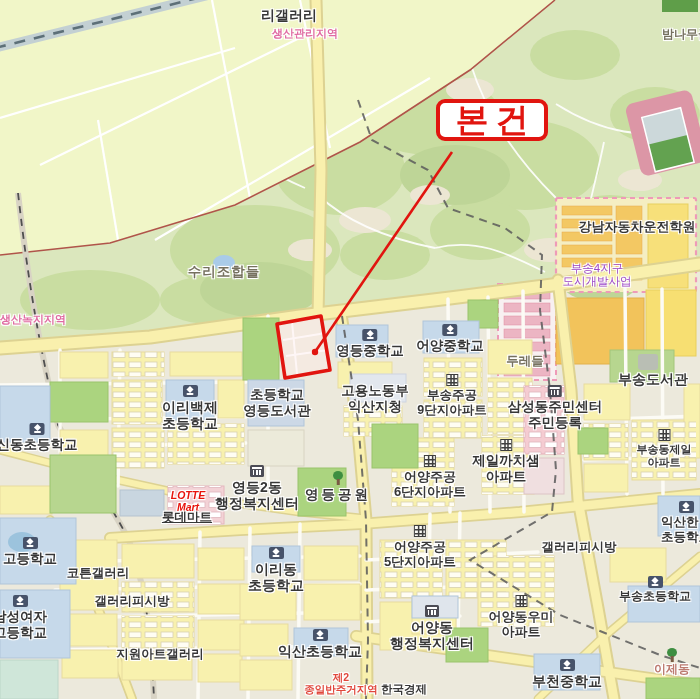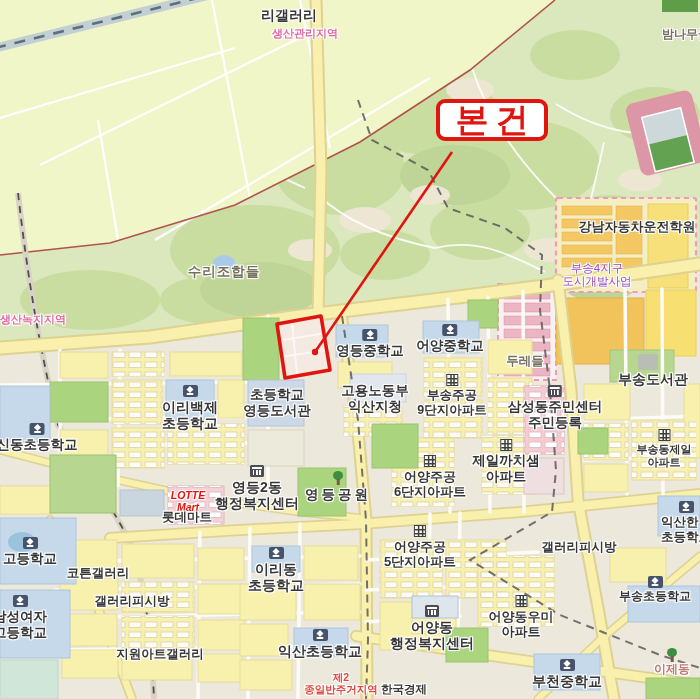--- a/index.html
+++ b/index.html
@@ -429,21 +429,21 @@
       </div>
       <div class="map-label c-default" style="left: 420px; top: 525px; font-size: 13px;">
         <span class="micon i-apartment"></span>
         <span class="lbl-line">어양주공</span>
         <span class="lbl-line">5단지아파트</span>
       </div>
       <div class="map-label c-lotte" style="left: 188px; top: 489px; font-size: 10.5px;">
         <span class="lbl-line">LOTTE</span>
         <span class="lbl-line">Mart</span>
       </div>
-      <div class="map-label c-default" style="left: 187px; top: 510px; font-size: 12.5px;">
+      <div class="map-label c-default" style="left: 187px; top: 510px; font-size: 12.5px; text-decoration: underline;">
         <span class="lbl-line">롯데마트</span>
       </div>
       <div class="map-label c-default" style="left: 98px; top: 566px; font-size: 12.5px;">
         <span class="lbl-line">코튼갤러리</span>
       </div>
       <div class="map-label c-default" style="left: 132px; top: 594px; font-size: 12.5px;">
         <span class="lbl-line">갤러리피시방</span>
       </div>
       <div class="map-label c-default" style="left: 160px; top: 647px; font-size: 12.5px;">
         <span class="lbl-line">지원아트갤러리</span>

